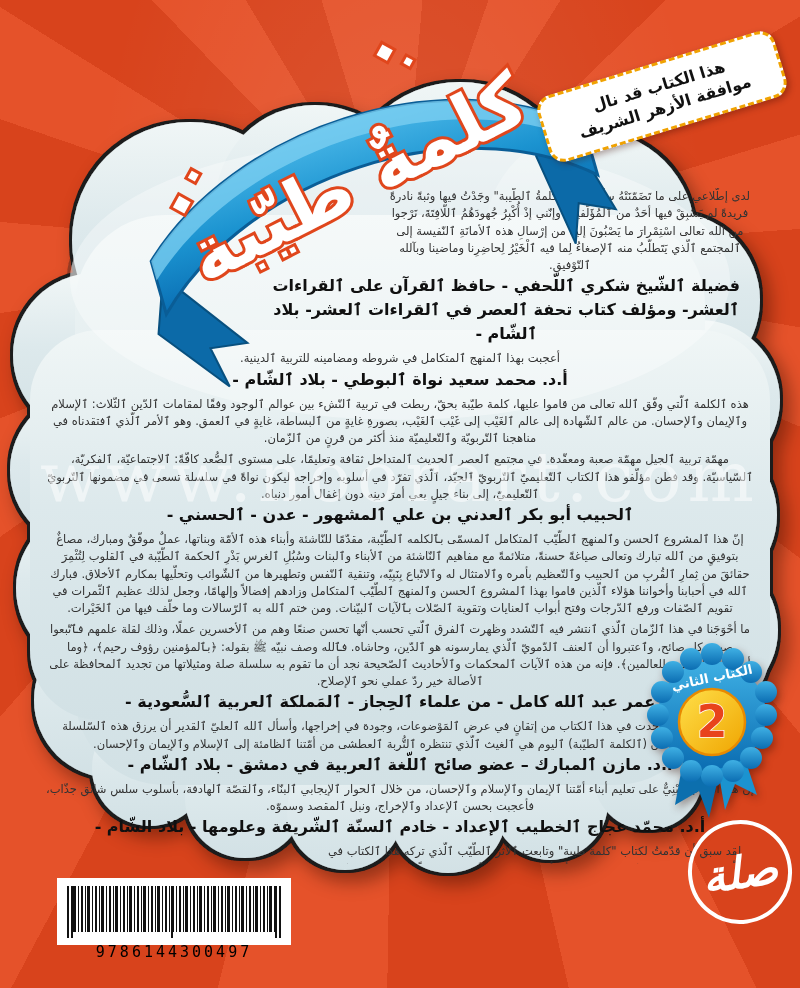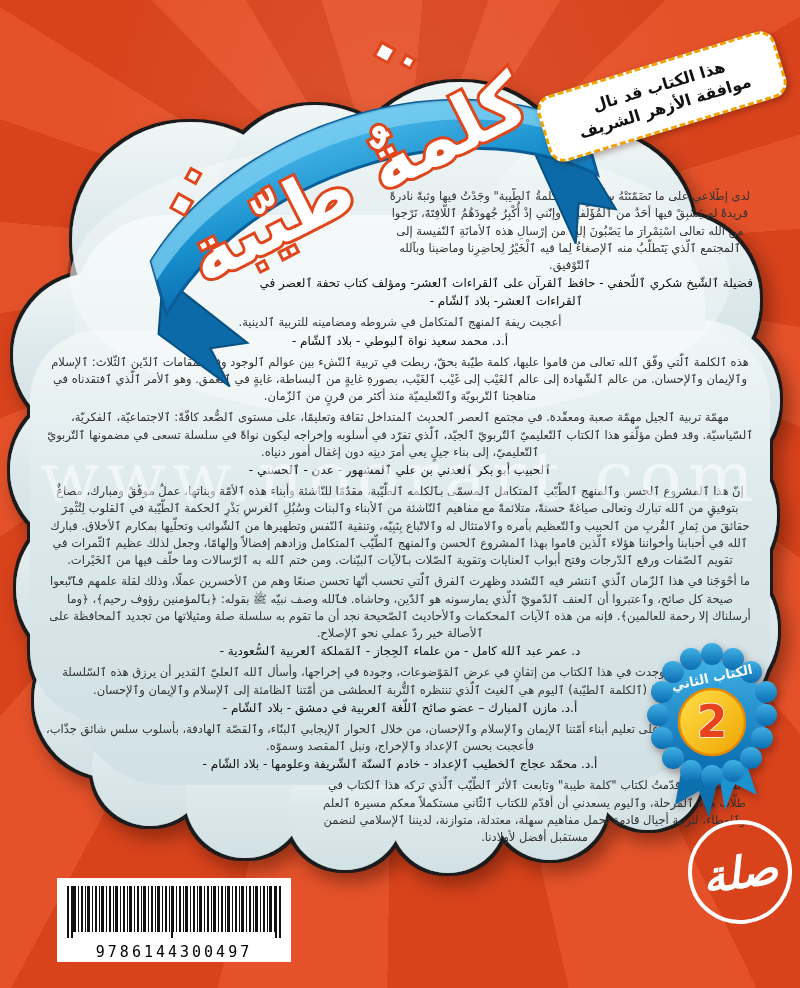--- a/index.html
+++ b/index.html
@@ -15,21 +15,21 @@
   }
   .cloud-svg{position:absolute;inset:0;filter:drop-shadow(7px 9px 9px rgba(50,10,0,.45));}
   
   .content{
     position:absolute;left:46px;right:46px;top:188px;height:676px;
     direction:rtl;text-align:center;color:#333;
     font-size:11.5px;line-height:1.5;overflow:hidden;z-index:3;
   }
   .review{margin:0 0 4px;}
   .review p{margin:0;}
-  .author{font-weight:normal;color:#101010;margin:1px 0 9px;font-size:12px;}
+  .author{font-weight:bold;color:#101010;margin:1px 0 9px;font-size:16px;}
   .p-narrow{width:52%;margin:0 auto;}
   .a-narrow{width:70%;margin-left:auto;margin-right:auto;}
   .p-last{width:62%;margin:0 auto;}
   
   .title-wrap{position:absolute;left:108px;top:52px;width:490px;height:230px;
     transform:rotate(-16deg);transform-origin:50% 50%;z-index:4;}
   .title-wrap svg{overflow:visible;}
   
   .approval{
     position:absolute;left:538px;top:62px;width:218px;z-index:5;
@@ -44,21 +44,21 @@
     position:absolute;top:436px;left:-12px;width:824px;z-index:6;
     font-family:"DejaVu Serif",serif;font-size:70px;letter-spacing:6px;
     color:rgba(255,255,255,0.52);text-align:center;white-space:nowrap;
     pointer-events:none;
   }
   
   .rosette{position:absolute;left:645px;top:640px;z-index:5;
     filter:drop-shadow(2px 4px 4px rgba(50,10,0,.4));}
   
   .barcode{
-    position:absolute;left:57px;top:878px;width:234px;height:84px;z-index:5;
+    position:absolute;left:57px;top:878px;width:234px;height:67px;z-index:5;
     background:#fff;padding:8px 10px 4px;box-sizing:border-box;text-align:center;
   }
   .barcode-number{font-family:"DejaVu Sans Mono",monospace;font-size:15px;color:#000;
     letter-spacing:3px;margin-top:1px;}
   
   .logo{
     position:absolute;left:688px;top:820px;width:96px;height:96px;z-index:5;
     border:4px solid #fff;border-radius:50%;
     display:flex;align-items:center;justify-content:center;
     transform:rotate(-8deg);
@@ -112,21 +112,21 @@
       <ellipse cx="400" cy="280" rx="330" ry="140" fill="#ffffff" opacity="0.35"></ellipse>
     </g>
   </svg>
 
   <div class="content">
     <div class="review">
       <p class="p-narrow">لدى إطّلاعي على ما تَضَمّنَتْهُ سِلْسِلَةُ " ٱلكلمةُ ٱلطّيبة" وجَدْتُ فيها وثبةً نادرةً فريدةً لم يَسْبِقْ فيها أحَدٌ من ٱلْمُؤَلّفين، وإنّني إذْ أُكْبِرُ جُهودَهُمُ ٱللّافِتَةَ، نَرْجوا من الله تعالى اسْتِمْرارَ ما يَصْبُونَ إليه من إرْسالِ هذه ٱلأمانَةِ ٱلنّفيسة إلى ٱلمجتمع ٱلّذي يَتَطلّبُ منه ٱلإصغاءُ لِما فيه ٱلْخَيْرُ لِحاضِرِنا وماضينا وبآلله ٱلتّوْفيق.</p>
       <p class="author a-narrow">فضيلة ٱلشّيخ شكري ٱللّحفي - حافظ ٱلقرآن على ٱلقراءات ٱلعشر- ومؤلف كتاب تحفة ٱلعصر في ٱلقراءات ٱلعشر- بلاد ٱلشّام -</p>
     </div>
     <div class="review">
-      <p>أعجبت ريفة ٱلمنهج ٱلمتكامل في شروطه ومضامينه للتربية ٱلدينية.</p>
+      <p>أعجبت بهذا ٱلمنهج ٱلمتكامل في شروطه ومضامينه للتربية ٱلدينية.</p>
       <p class="author">أ.د. محمد سعيد نواة ٱلبوطي - بلاد ٱلشّام -</p>
     </div>
     <div class="review">
       <p>هذه ٱلكلمة ٱلّتي وفّق ٱلله تعالى من قاموا عليها، كلمة طيّبة بحقّ، ربطت في تربية ٱلنّشء بين عوالم ٱلوجود وفقًا لمقامات ٱلدّين ٱلثّلاث: ٱلإسلام وٱلإيمان وٱلإحسان. من عالم ٱلشّهادة إلى عالم ٱلغَيْب إلى غَيْب ٱلغَيْب، بصورةِ غايةٍ من ٱلبساطة، غايةٍ في ٱلعمق. وهو ٱلأمر ٱلّذي ٱفتقدناه في مناهجنا ٱلتّربويّة وٱلتّعليميّة منذ أكثر من قرنٍ من ٱلزّمان.</p>
     </div>
     <div class="review">
       <p>مهمّة تربية ٱلجيل مهمّة صعبة ومعقّدة. في مجتمع ٱلعصر ٱلحديث ٱلمتداخل ثقافة وتعليمًا، على مستوى ٱلصُّعد كافّةً: ٱلاجتماعيّة، ٱلفكريّة، ٱلسّياسيّة. وقد فطن مؤلّفو هذا ٱلكتاب ٱلتّعليميّ ٱلتّربويّ ٱلجيّد، ٱلّذي تفرّد في أسلوبه وإخراجه ليكون نواةً في سلسلة تسعى في مضمونها ٱلتّربويّ ٱلتّعليميّ، إلى بناء جيلٍ يعي أمرَ دينِه دون إغفال أمور دنياه.</p>
       <p class="author">ٱلحبيب أبو بكر ٱلعدني بن علي ٱلمشهور - عدن - ٱلحسني -</p>
     </div>
     <div class="review">

